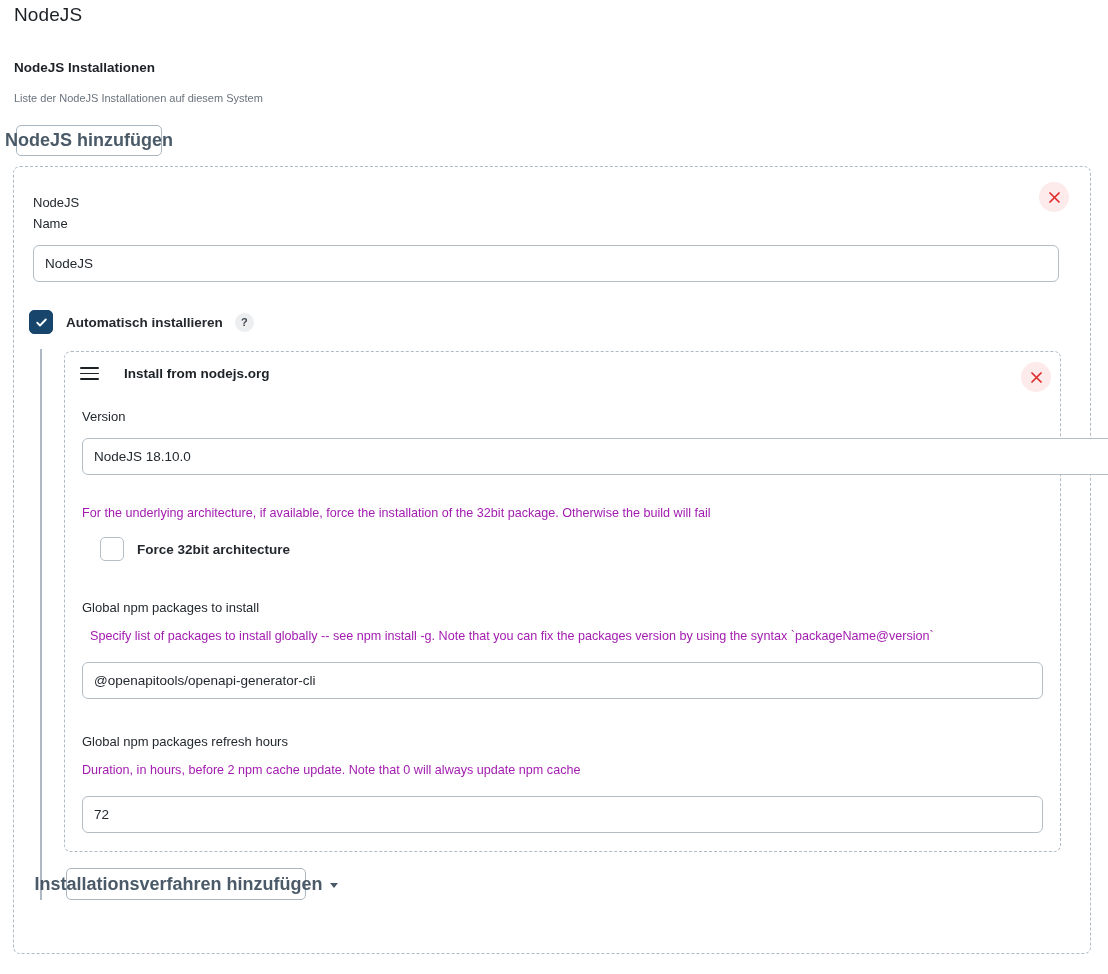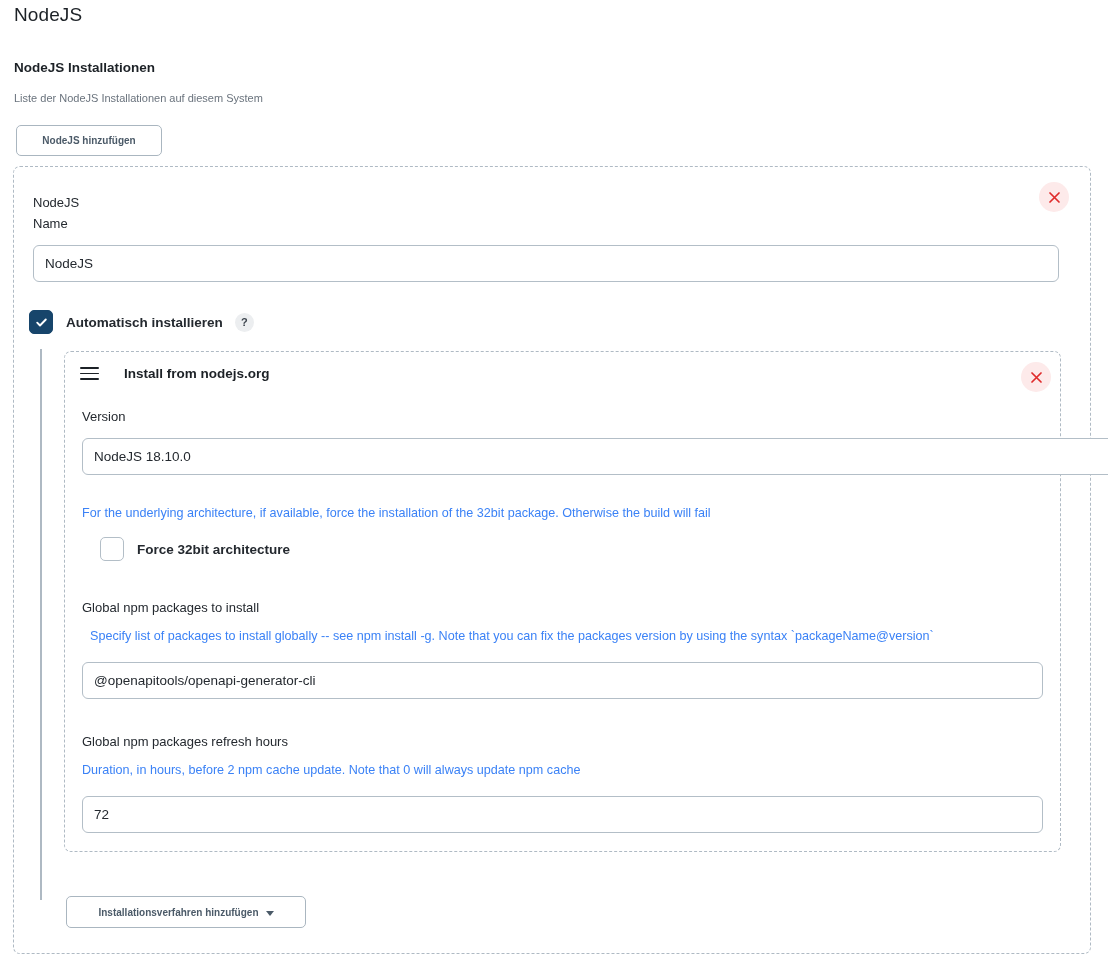--- a/index.html
+++ b/index.html
@@ -45,41 +45,40 @@
   }
 
   
   .btn-outline {
     position: absolute;
     background: #ffffff;
     border: 1px solid #aab6c0;
     border-radius: 5px;
     color: #4b5a68;
     font-family: "Liberation Sans", sans-serif;
-    font-size: 10px;
+    font-size: 18px;
     font-weight: 700;
     cursor: pointer;
     display: inline-flex;
     align-items: center;
     justify-content: center;
     white-space: nowrap;
   }
   #add-nodejs-button {
     left: 16px;
     top: 125px;
     width: 146px;
     height: 31px;
   }
   #add-install-method-button {
     left: 66px;
     top: 868px;
     width: 240px;
     height: 32px;
     gap: 7px;
-    margin-top: 28px;
   }
   .caret-down {
     width: 0; height: 0;
     border-left: 4.5px solid transparent;
     border-right: 4.5px solid transparent;
     border-top: 5px solid #4b5a68;
     display: inline-block;
     margin-top: 2px;
   }
 
@@ -127,21 +126,21 @@
     font-size: 13px;
     font-weight: 400;
     color: #24292f;
     line-height: 21px;
     white-space: pre-line;
   }
   .field-label.bold { font-weight: 400; }
   .help-text {
     position: absolute;
     font-size: 12.6px;
-    color: #3b82f6;
+    color: #a21caf;
     font-weight: 400;
     white-space: nowrap;
   }
 
   
   .text-input {
     position: absolute;
     background: #ffffff;
     border: 1px solid #b3bec7;
     border-radius: 6px;

